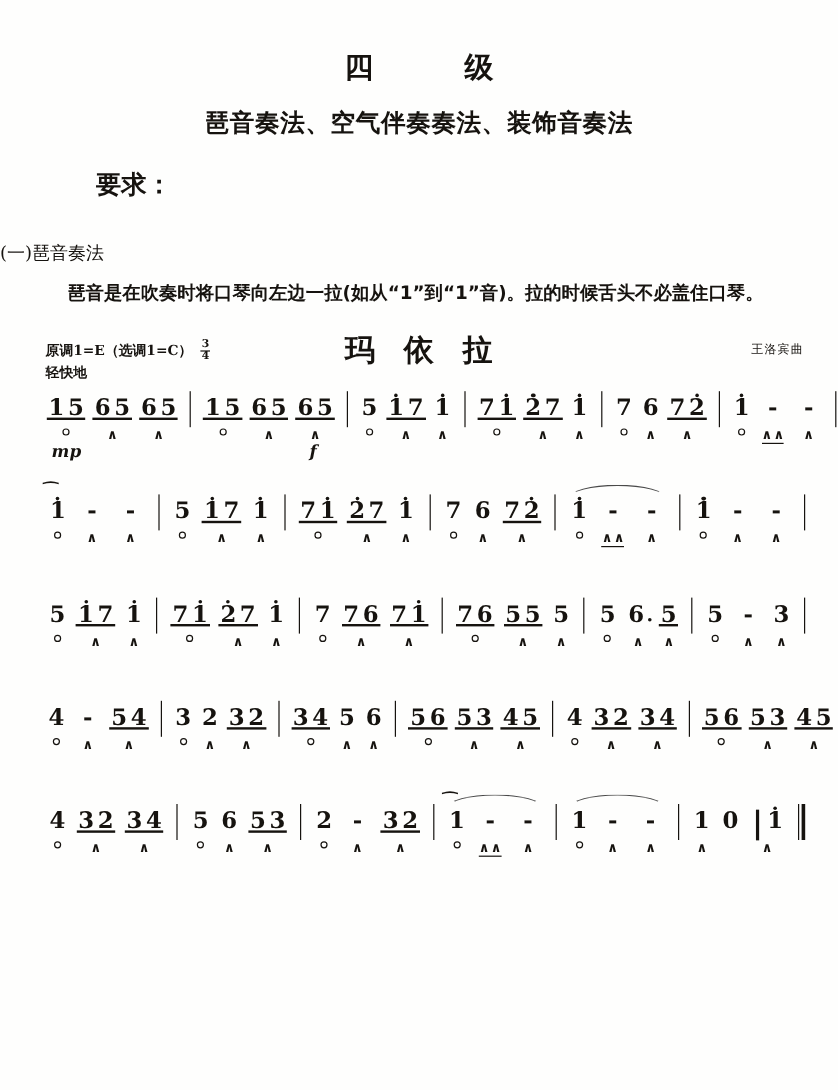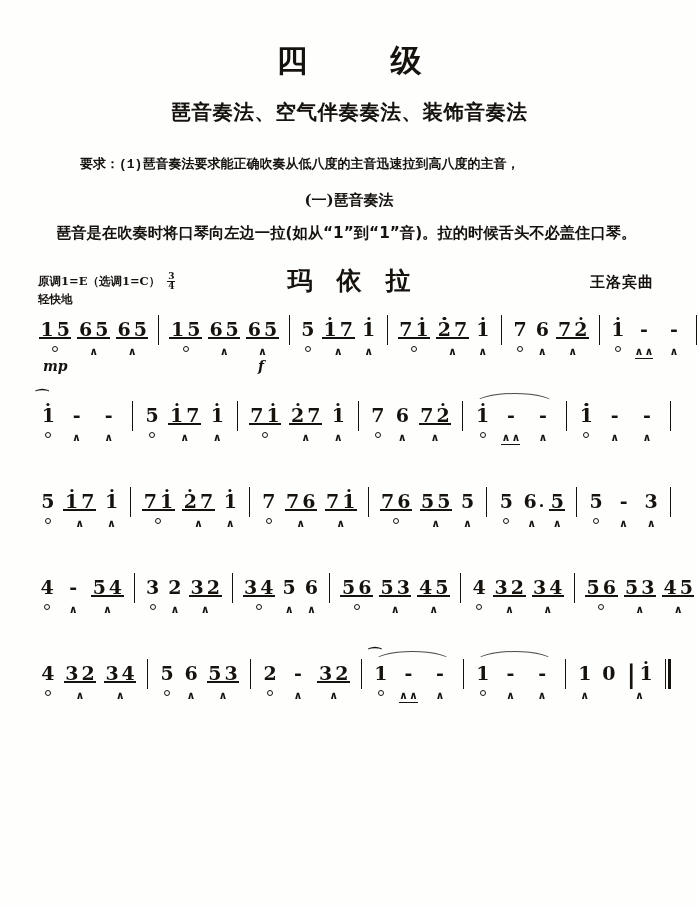--- a/index.html
+++ b/index.html
@@ -11,57 +11,56 @@
     font-family: "DejaVu Sans", "Liberation Sans", sans-serif;
     color: #16130f;
     position: relative;
     overflow: hidden;
   }
   .page { position: relative; width: 698px; height: 908px; padding: 0; }
 
   
   .main-title {
     text-align: center;
-    font-size: 31px;
+    font-size: 24px;
     font-weight: bold;
     letter-spacing: 26px;
     text-indent: 26px;
     margin: 40px 0 0 0;
     font-family: "DejaVu Serif", "Liberation Serif", serif;
   }
   .sub-title {
     text-align: center;
     font-size: 20.5px;
     font-weight: bold;
     margin: 16px 0 0 0;
     letter-spacing: 0.5px;
     font-family: "DejaVu Sans", "Liberation Sans", sans-serif;
   }
 
   
   .req-block {
     margin: 26px 0 0 0;
     padding: 0 34px 0 80px;
-    font-size: 13px;
+    font-size: 21px;
     font-weight: bold;
     line-height: 25px;
-    font-family: Liberation Mono, monospace;
+    font-family: Liberation Serif, serif;
   }
   .req-row { display: flex; align-items: flex-start; }
   .req-label { flex: 0 0 auto; white-space: nowrap; }
   .req-list { flex: 1 1 auto; }
   .req-item { display: block; }
   .req-item.cont { padding-left: 22px; }
 
   
   .section-head {
-    text-align: center;
     font-size: 15px;
-    font-weight: bold;
-    margin: 14px 0 0 0;
+    font-weight: normal;
+    margin: 35px 0 0 0;
     font-family: "DejaVu Serif", "Liberation Serif", serif;
   }
   .body-p {
     font-size: 15.3px;
     font-weight: bold;
     line-height: 26px;
     margin: 10px 0 0 0;
     padding: 0 26px 0 26px;
     text-align: justify;
     font-family: "DejaVu Sans", "Liberation Sans", sans-serif;
@@ -106,22 +105,22 @@
     font-size: 11.5px; font-weight: bold;
   }
   .song-title {
     position: absolute; left: 0; right: 0; top: -4px;
     text-align: center;
     font-size: 25px; font-weight: bold;
     letter-spacing: 24px; text-indent: 24px;
     font-family: "DejaVu Sans", "Liberation Sans", sans-serif;
   }
   .composer {
-    position: absolute; right: 44px; top: 5px;
-    font-size: 15px; font-weight: bold;
+    position: absolute; right: 28px; top: 5px;
+    font-size: 10px; font-weight: normal;
     letter-spacing: 1px;
   }
 
   
   .staff {
     position: relative;
     height: 86px;
     padding: 0 22px 0 34px;
     display: flex;
     align-items: flex-start;
@@ -262,21 +261,20 @@
 <div class="page">
 
   <h1 class="main-title">四　级</h1>
 
   <h2 class="sub-title">琶音奏法、空气伴奏奏法、装饰音奏法</h2>
 
   <div class="req-block">
     <div class="req-row">
       <span class="req-label">要求：</span>
       <span class="req-list">
-        <span class="req-item">(1)琶音奏法要求能正确吹奏从低八度的主音迅速拉到高八度的主音，</span>
       </span>
     </div>
   </div>
 
   <h3 class="section-head">(一)琶音奏法</h3>
 
   <p class="body-p"><span class="indent"></span><span>琶音是在吹奏时将口琴向左边一拉(如从“1”到“1”音)。拉的时候舌头不必盖住口琴。</span></p>
 
 
   <div class="song-head">

